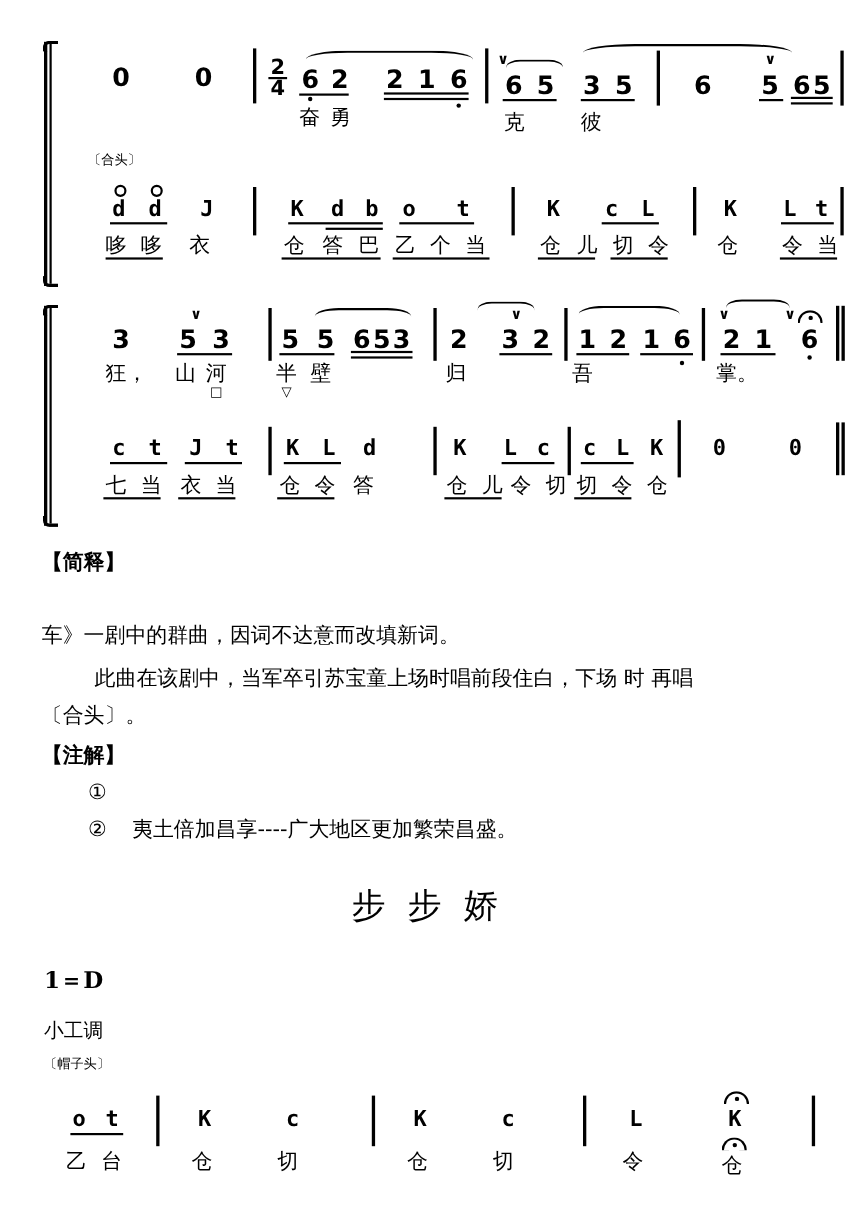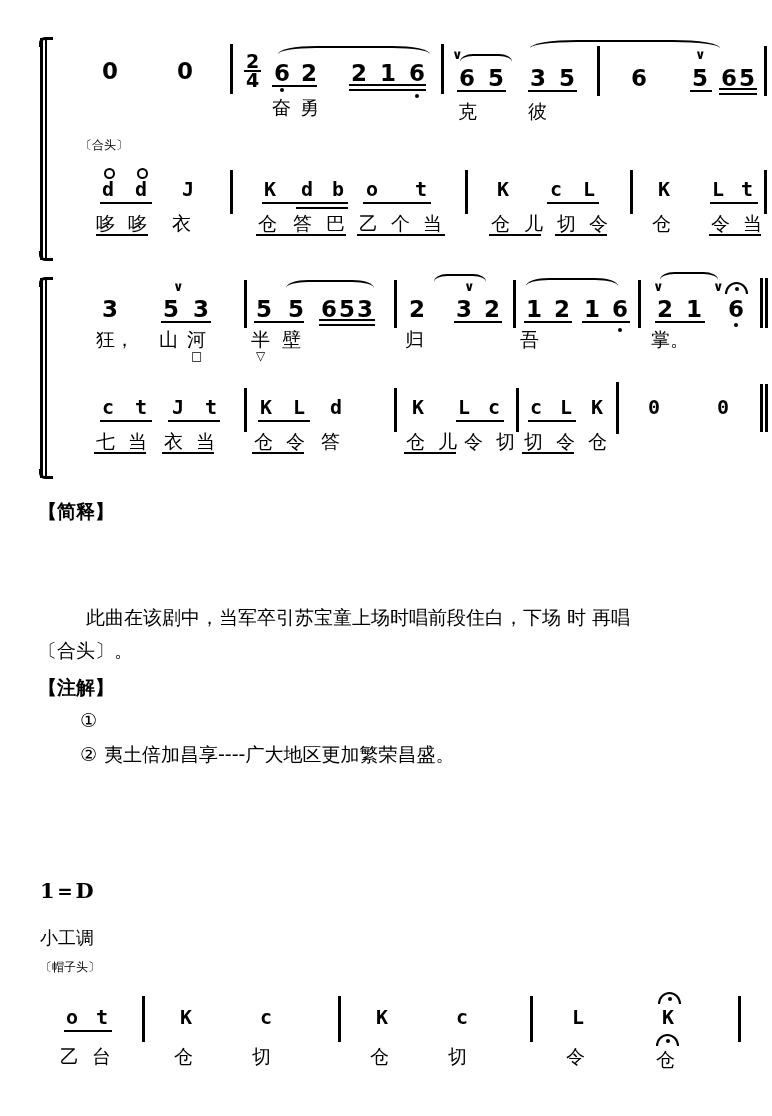--- a/index.html
+++ b/index.html
@@ -599,30 +599,32 @@
 
       <div class="dblbar" style="left:700px;top:6px;height:48px;">
         <i class="a"></i>
           <i class="b"></i>
       </div>
     </div>
   </div>
 
   <div class="prose-head" style="left:38px;top:500px;">【简释】</div>
 
+  <div class="prose-line" style="left:38px;top:566px;">车》一剧中的群曲，因词不达意而改填新词。</div>
   <div class="prose-line" style="left:86px;top:605px;">此曲在该剧中，当军卒引苏宝童上场时唱前段住白，下场 时 再唱</div>
   <div class="prose-line" style="left:38px;top:638px;">〔合头〕。</div>
 
   <div class="prose-head" style="left:38px;top:676px;">【注解】</div>
 
   <div class="prose-line" style="left:80px;top:708px;">①</div>
 
   <div class="prose-line" style="left:80px;top:742px;">②</div>
-  <div class="prose-line" style="left:104px;top:742px;text-align:center;">夷土倍加昌享----广大地区更加繁荣昌盛。</div>
-
+  <div class="prose-line" style="left:120px;top:742px;text-align:center;">夷土倍加昌享----广大地区更加繁荣昌盛。</div>
+
+  <div class="song-title" style="left:0px;top:805px;">步步娇</div>
 
   <div class="key-sig" style="left:40px;top:879px;">1＝D</div>
 
   <div class="mode-name" style="left:40px;top:928px;">小工调</div>
 
   <div class="sect-label" style="left:40px;top:958px;">〔帽子头〕</div>
 
   <div class="staffrow" style="left:38px;top:990px;width:700px;">
 
     <div class="gche" style="left:28px;top:16px;">

